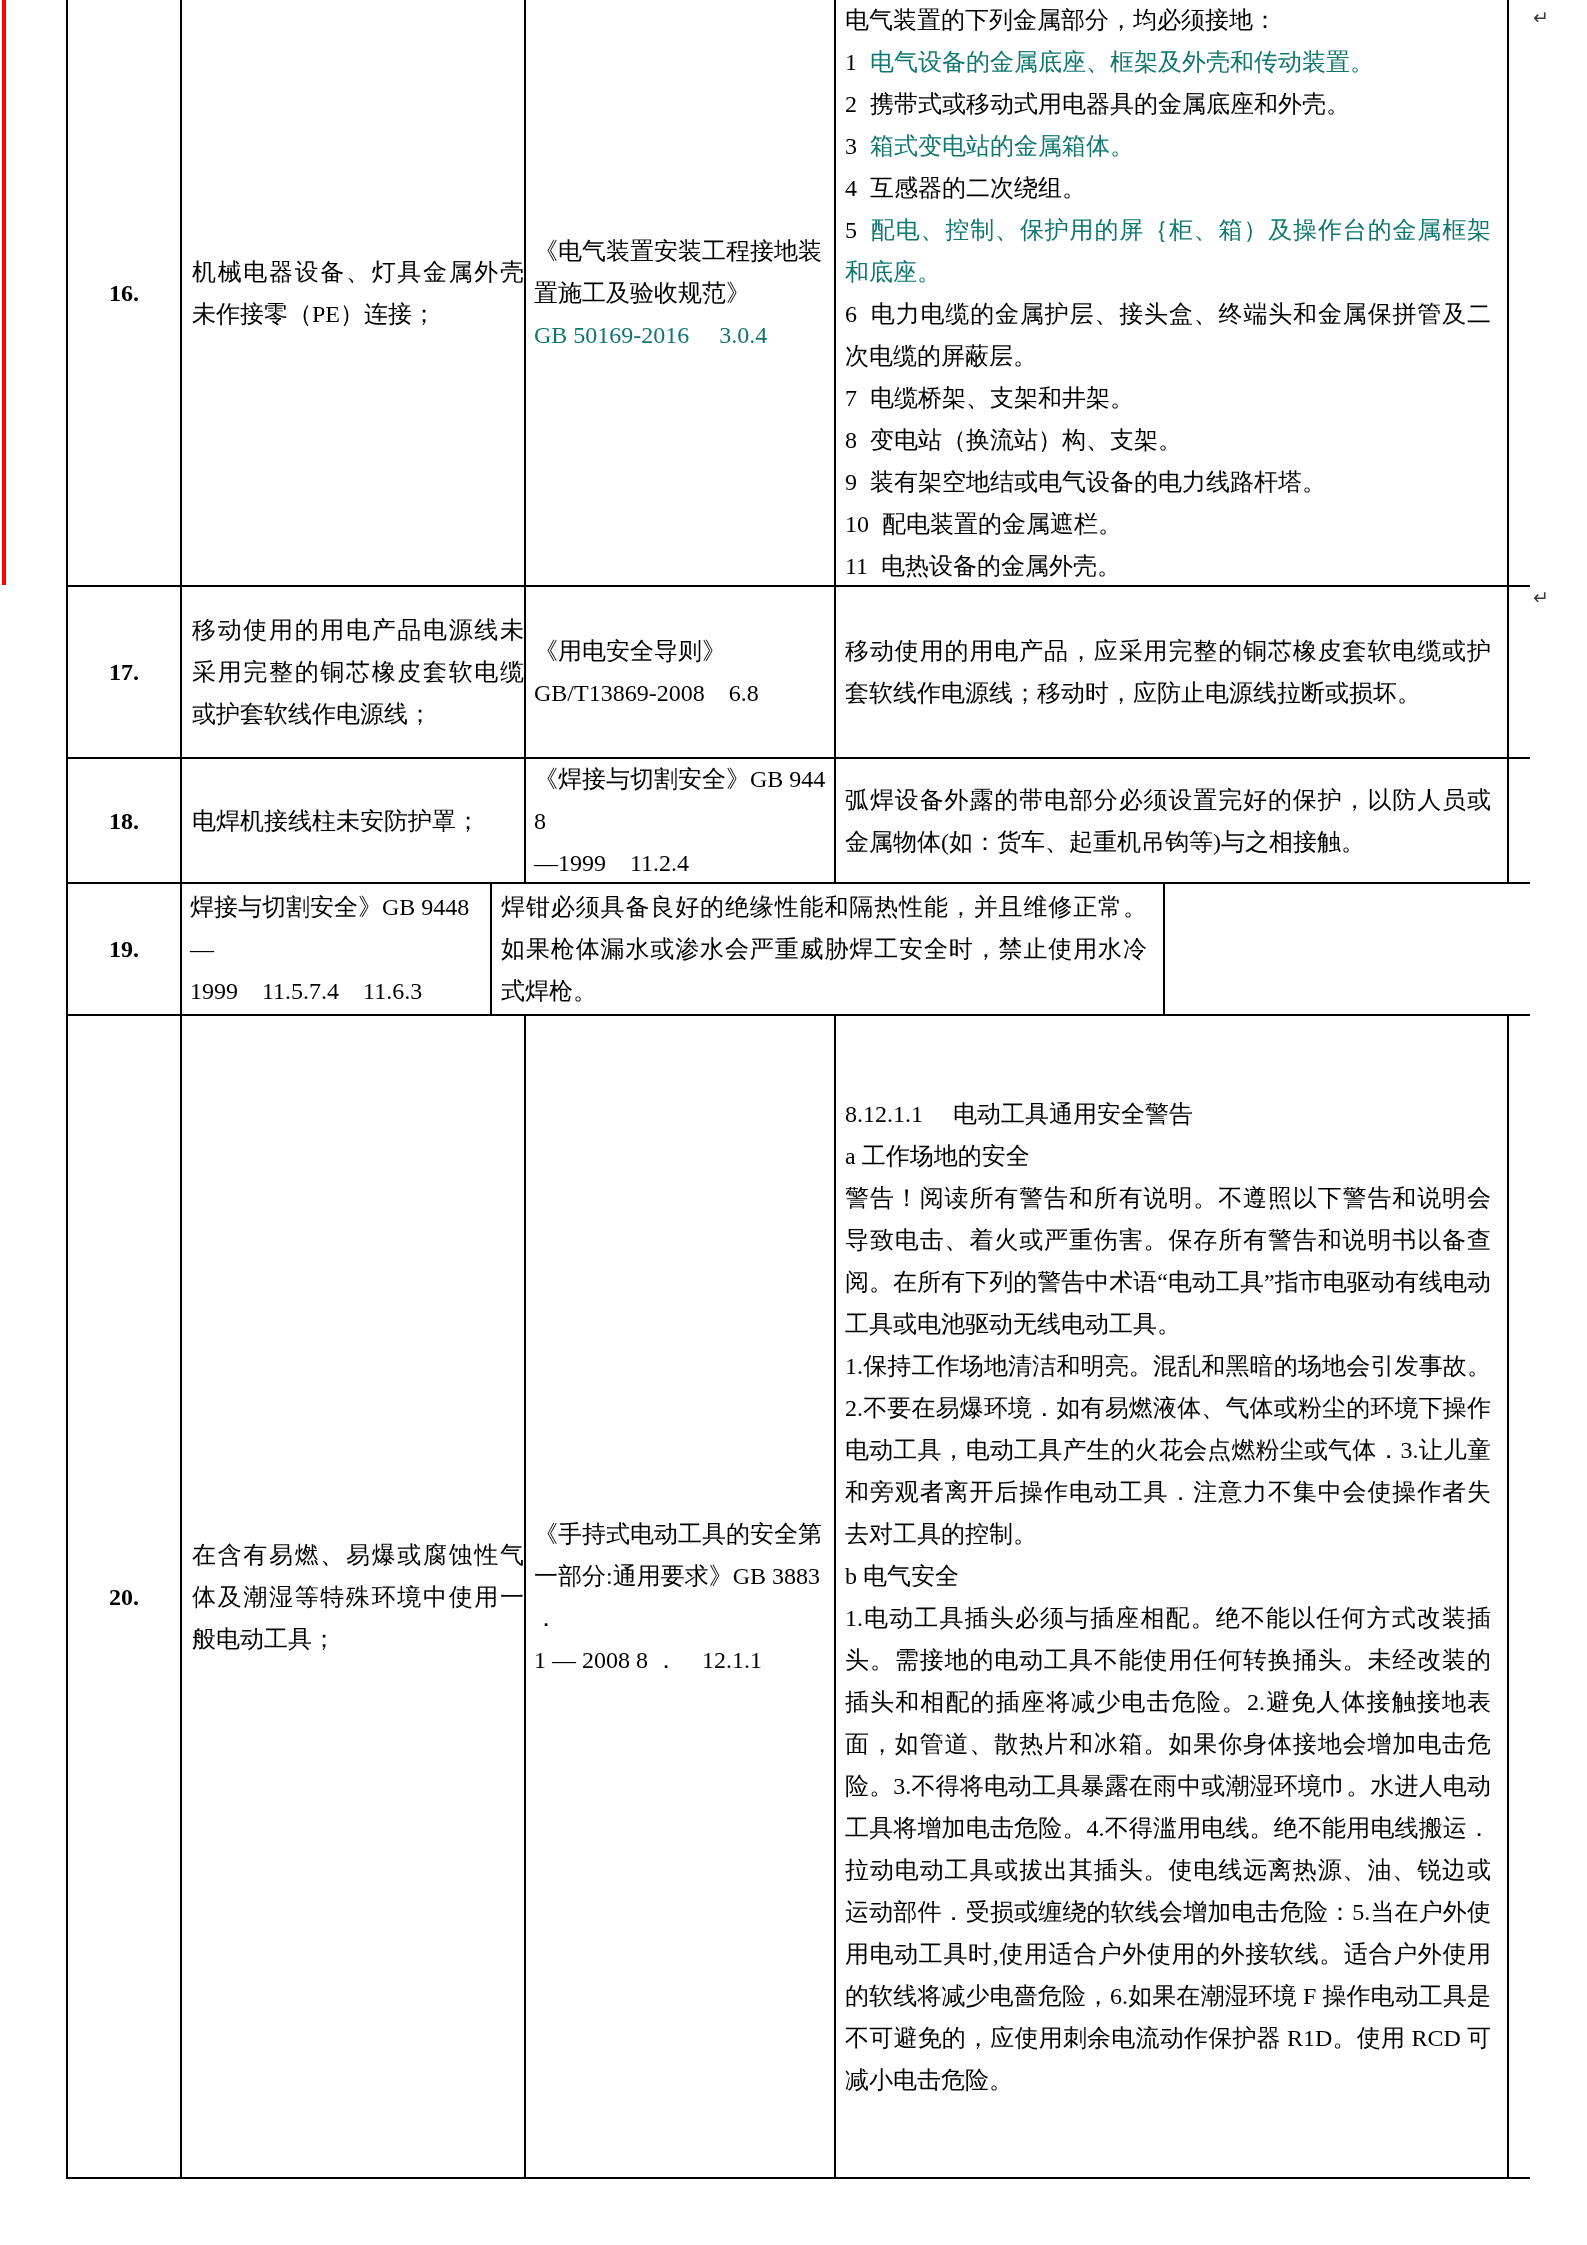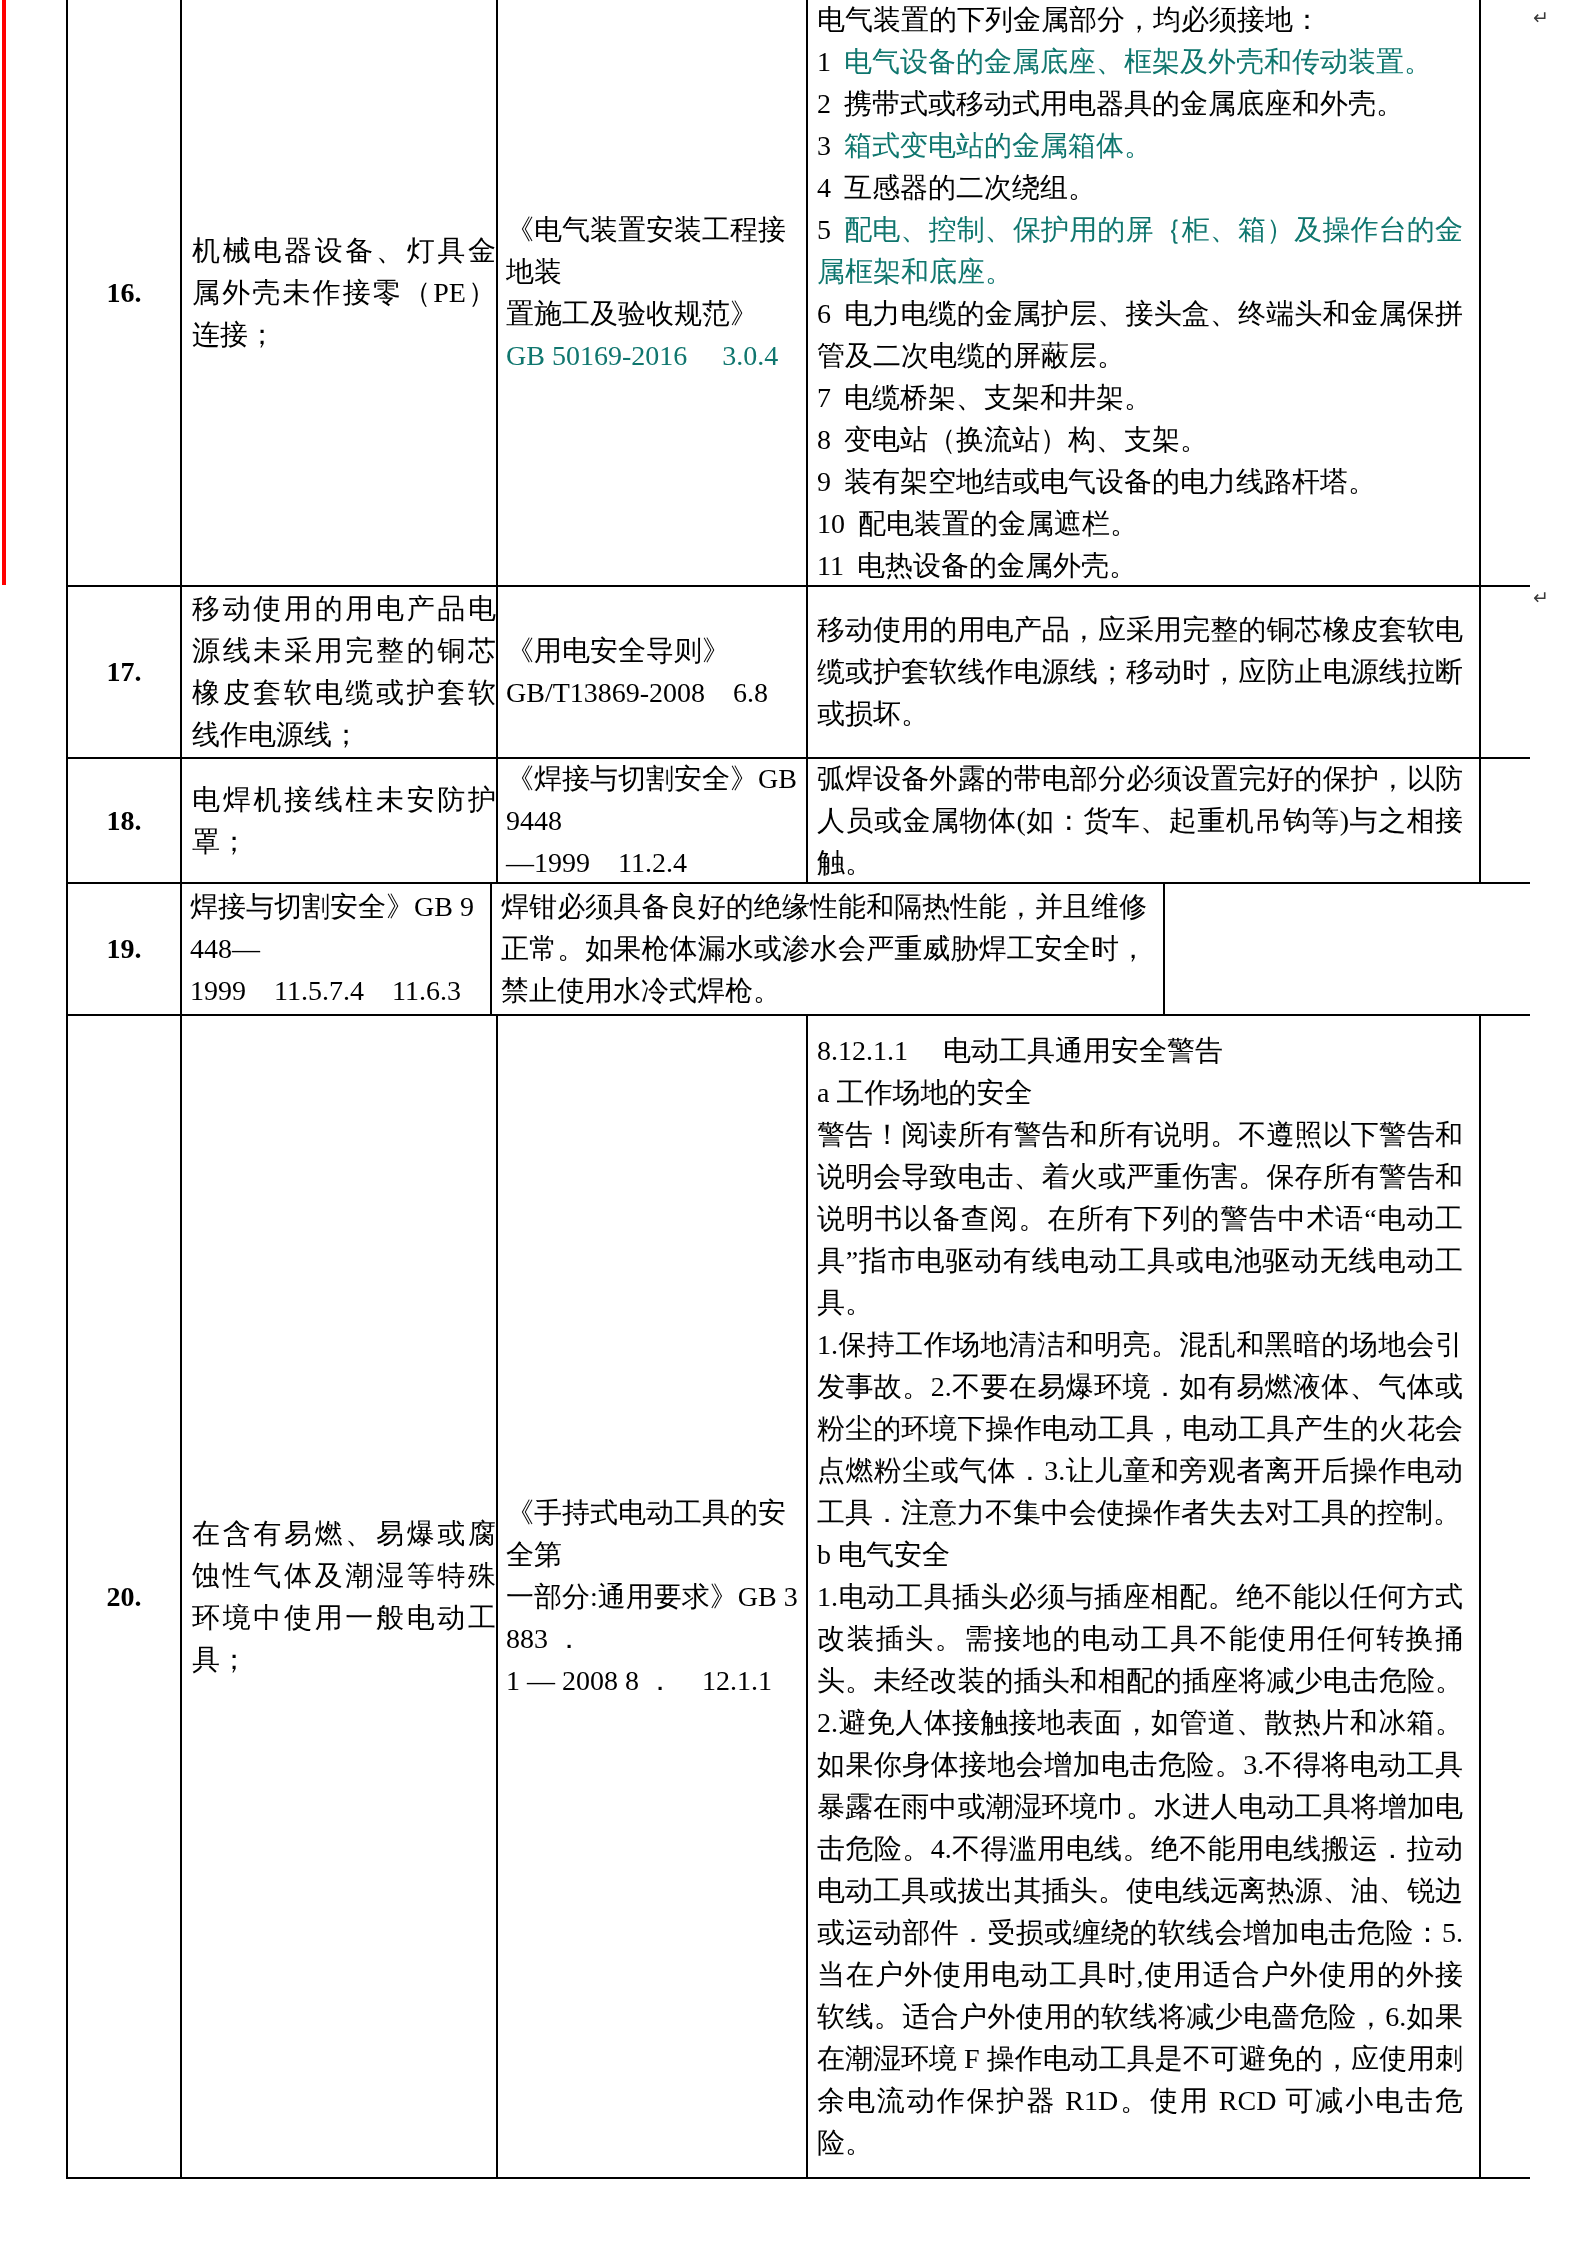--- a/index.html
+++ b/index.html
@@ -10,25 +10,25 @@
   }
   .rev-bar{position:absolute;left:2px;top:0;width:4px;height:585px;background:#ff0000;}
   .doc-table{
     position:absolute;left:66px;top:0;width:1462px;
     border-left:2px solid #000;box-sizing:content-box;
   }
   .t-row{display:flex;border-bottom:2px solid #000;}
   .cell{
     box-sizing:border-box;border-right:2px solid #000;
     display:flex;flex-direction:column;justify-content:center;
-    overflow:hidden;font-size:28px;line-height:42px;
+    overflow:hidden;font-size:24px;line-height:42px;
     word-break:break-all;text-align:justify;
   }
   .c1{width:114px;align-items:center;text-align:center;font-weight:bold;}
-  .c2{width:316px;padding:0 0 0 10px;}
+  .c2{width:344px;padding:0 0 0 10px;}
   .c3{width:310px;padding:0 4px 0 8px;text-align:left;}
   .c4{width:673px;padding:0 16px 0 9px;}
   .r16{height:585px;}
   .r17{height:170px;}
   .r18{height:123px;}
   .r19{height:130px;}
   .r20{height:1161px;}
   .red{color:#0f766e;}
   .inum{color:#000;display:inline-block;margin-right:13px;}
   .ret-mark{position:absolute;font-size:19px;color:#3a3a3a;line-height:1;

